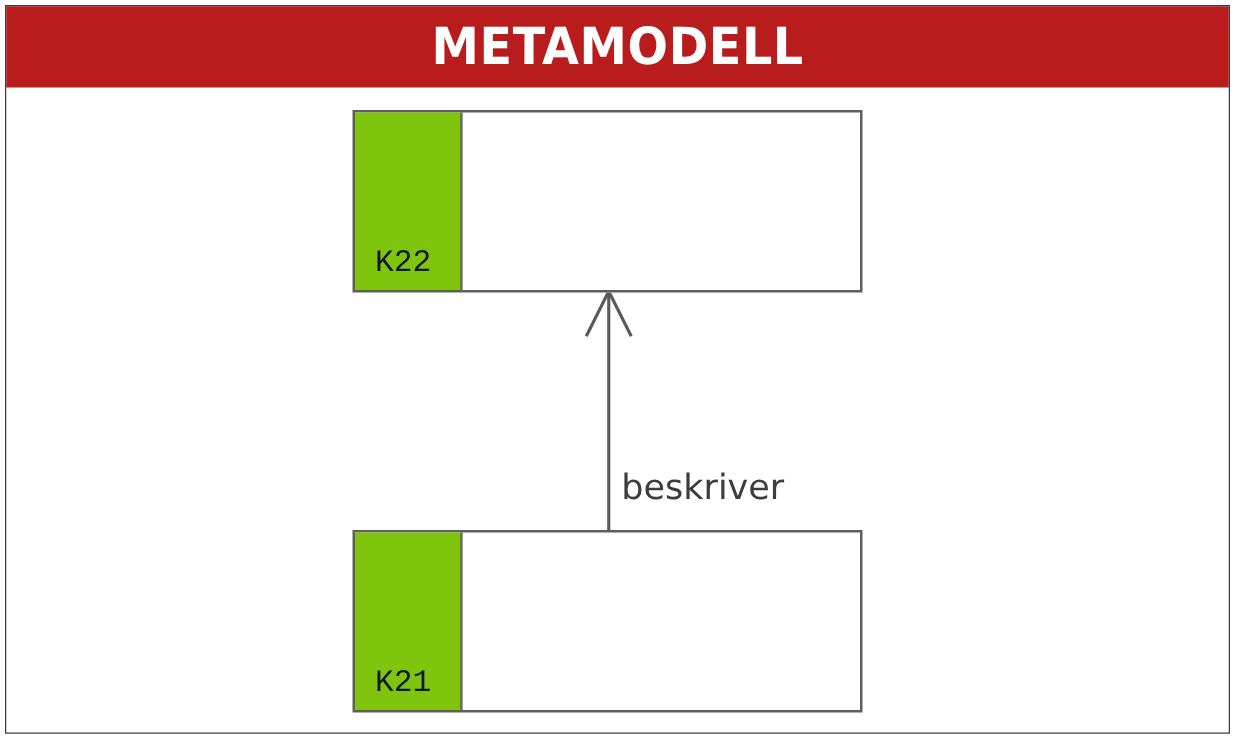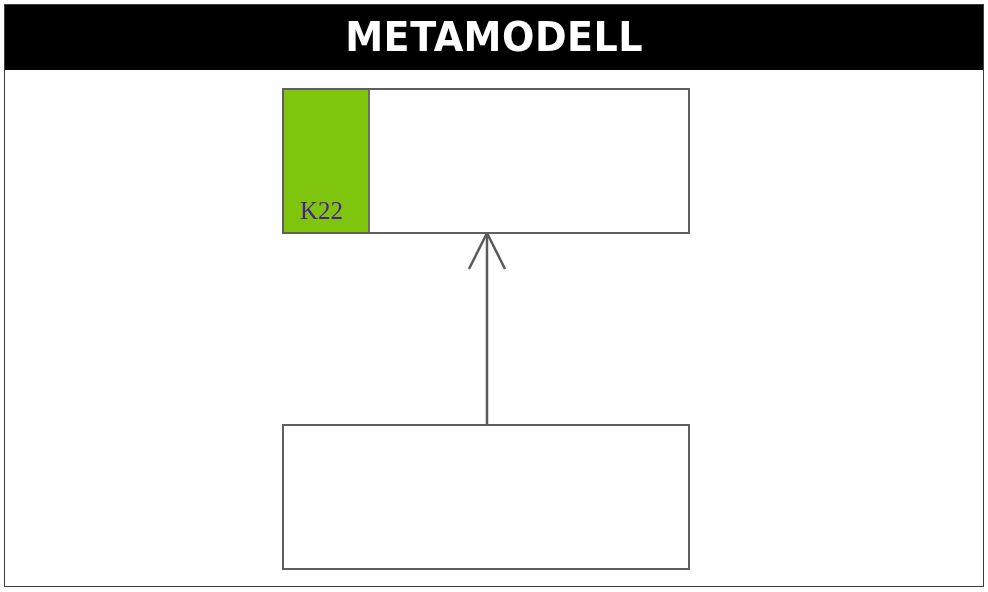--- a/index.html
+++ b/index.html
@@ -32,21 +32,21 @@
     pointer-events: none;
   }
 
   
   .header {
     position: absolute;
     left: 5px;
     top: 5px;
     width: 978px;
     height: 65px;
-    background: #000000;
+    background: #b91c1c;
     display: flex;
     align-items: center;
     justify-content: center;
     box-sizing: border-box;
   }
   .header-title {
     color: #ffffff;
     font-family: "DejaVu Sans", "Liberation Sans", sans-serif;
     font-weight: bold;
     font-size: 41px;
@@ -69,24 +69,24 @@
     flex: 0 0 86px;
     background: #7fc50e;
     border-right: 2.5px solid #6d6d6d;
     position: relative;
     box-sizing: border-box;
   }
   .entity-code {
     position: absolute;
     left: 16px;
     bottom: 9px;
-    color: #4c1d95;
+    color: #0f172a;
     font-size: 25px;
     line-height: 1;
-    font-family: Liberation Serif, serif;
+    font-family: Liberation Mono, monospace;
   }
   .entity-name-col {
     flex: 1 1 auto;
     position: relative;
     box-sizing: border-box;
   }
   .entity-name {
     position: absolute;
     left: 12px;
     top: 50%;
@@ -140,23 +140,27 @@
 
   <div class="header">
     <div class="header-title">METAMODELL</div>
   </div>
 
   <svg class="connector" width="988" height="592" viewBox="0 0 988 592" xmlns="http://www.w3.org/2000/svg">
     <line x1="487" y1="424" x2="487" y2="233" stroke="#5a5a5a" stroke-width="2.5"></line>
     <polyline points="469,269 487,233 505,269" fill="none" stroke="#5a5a5a" stroke-width="2.5" stroke-linecap="butt" stroke-linejoin="miter"></polyline>
   </svg>
 
+  <div class="rel-label">beskriver</div>
 
   <div class="entity" id="entity-top">
     <div class="entity-code-col">
       <div class="entity-code">K22</div>
     </div>
   </div>
 
   <div class="entity" id="entity-bottom">
+    <div class="entity-code-col">
+      <div class="entity-code">K21</div>
+    </div>
   </div>
 
 </div>
 
 </body></html>

